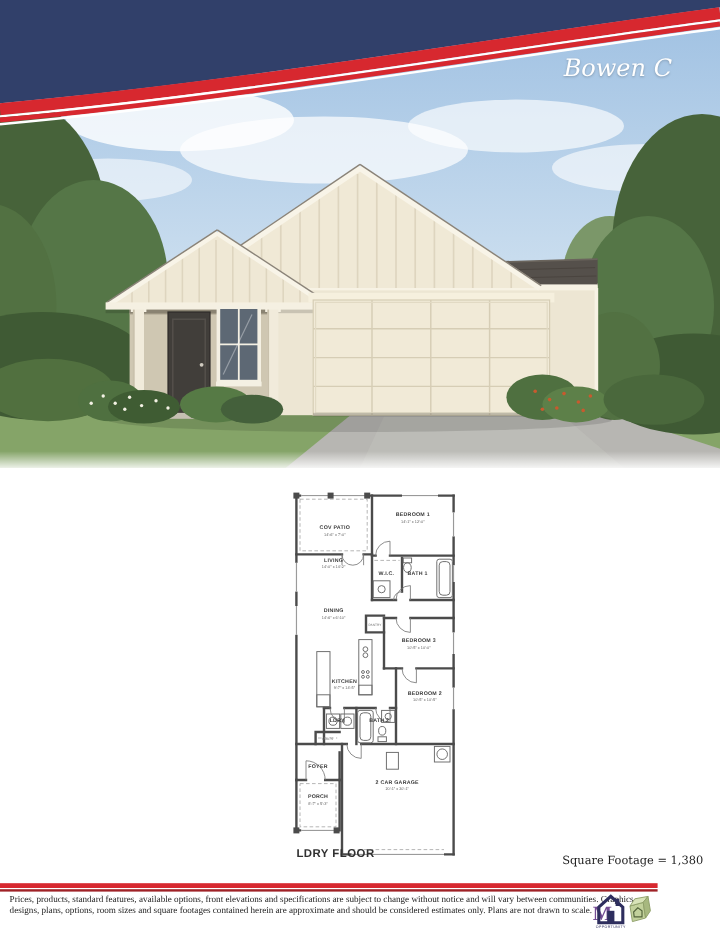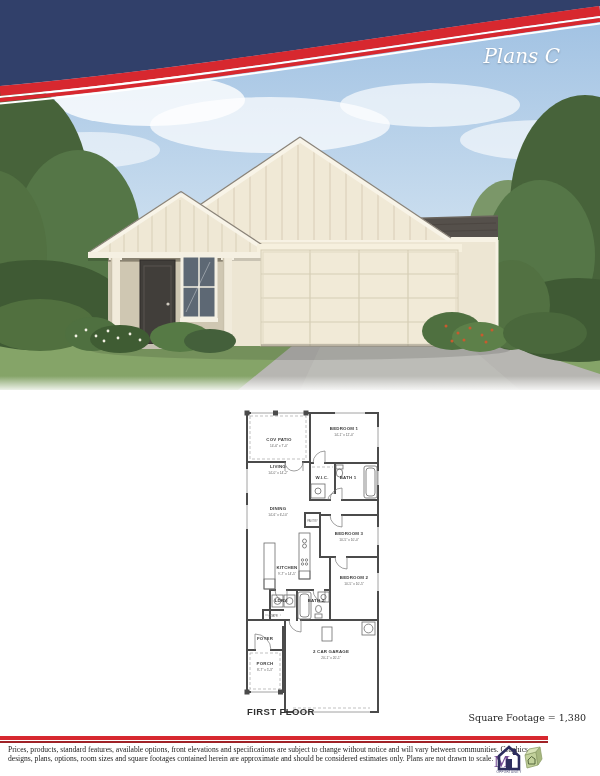--- a/index.html
+++ b/index.html
@@ -239,21 +239,21 @@
 
   <svg class="hdr-svg" width="600" height="110" viewBox="0 0 600 110">
     <path d="M0,0 L600,0 L600,6 C420,30 200,68 0,86 Z" fill="#31406a"></path>
     <path d="M0,91 C200,73 420,35 600,11" stroke="#d7282f" stroke-width="10" fill="none"></path>
     <path d="M0,97 C200,79 420,41 600,17" stroke="#ffffff" stroke-width="2" fill="none"></path>
     <path d="M0,100 C200,82 420,44 600,20" stroke="#d7282f" stroke-width="4" fill="none"></path>
     <path d="M0,103.5 C200,85.5 420,47.5 600,23.5" stroke="#ffffff" stroke-width="2" fill="none"></path>
   </svg>
 
   <div class="hdr-text">
-    <div class="hdr-sub">Plans C</div>
+    <div class="hdr-sub">Bowen C</div>
   </div>
 
   <svg class="plan" width="150" height="310" viewBox="0 0 150 310">
 
     <g>
       <rect class="dash" x="15" y="11" width="56" height="43"></rect>
       <rect class="dash" x="15" y="248" width="30" height="36"></rect>
     </g>
 
     <g>
@@ -384,21 +384,21 @@
         <text x="30" y="235" class="room">FOYER</text>
         <text x="30" y="260" class="room">PORCH</text>
         <text x="30" y="265.5" class="dims">8'-7" x 5'-3"</text>
         <text x="96" y="248" class="room">2 CAR GARAGE</text>
         <text x="96" y="253.5" class="dims">20'-1" x 20'-1"</text>
         <text x="77.5" y="117" class="tiny">PANTRY</text>
         <text x="38" y="212" class="tiny">COATS</text>
       </g>
   </svg>
 
-  <div class="first-floor">FIRST FLOOR</div>
+  <div class="first-floor">LDRY FLOOR</div>
   <div class="sqft">Square Footage = 1,380</div>
 
   <div class="footer">
     <div class="rule-a"></div>
     <div class="rule-b"></div>
     <div class="rule-c"></div>
     <p class="disclaimer">Prices, products, standard features, available options, front elevations and specifications are subject to change without notice and will vary between communities.  Graphics, designs, plans, options, room sizes and square footages contained herein are approximate and should be considered estimates only.  Plans are not drawn to scale.</p>
 
     <svg class="logo" width="52" height="32" viewBox="0 0 52 32">
       <text x="1" y="25" font-family="Liberation Serif,serif" font-size="17" font-weight="bold" fill="#5c2d82" opacity=".85">M</text>

